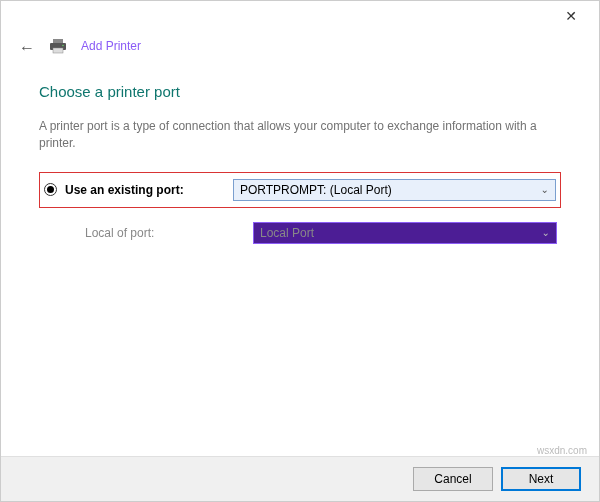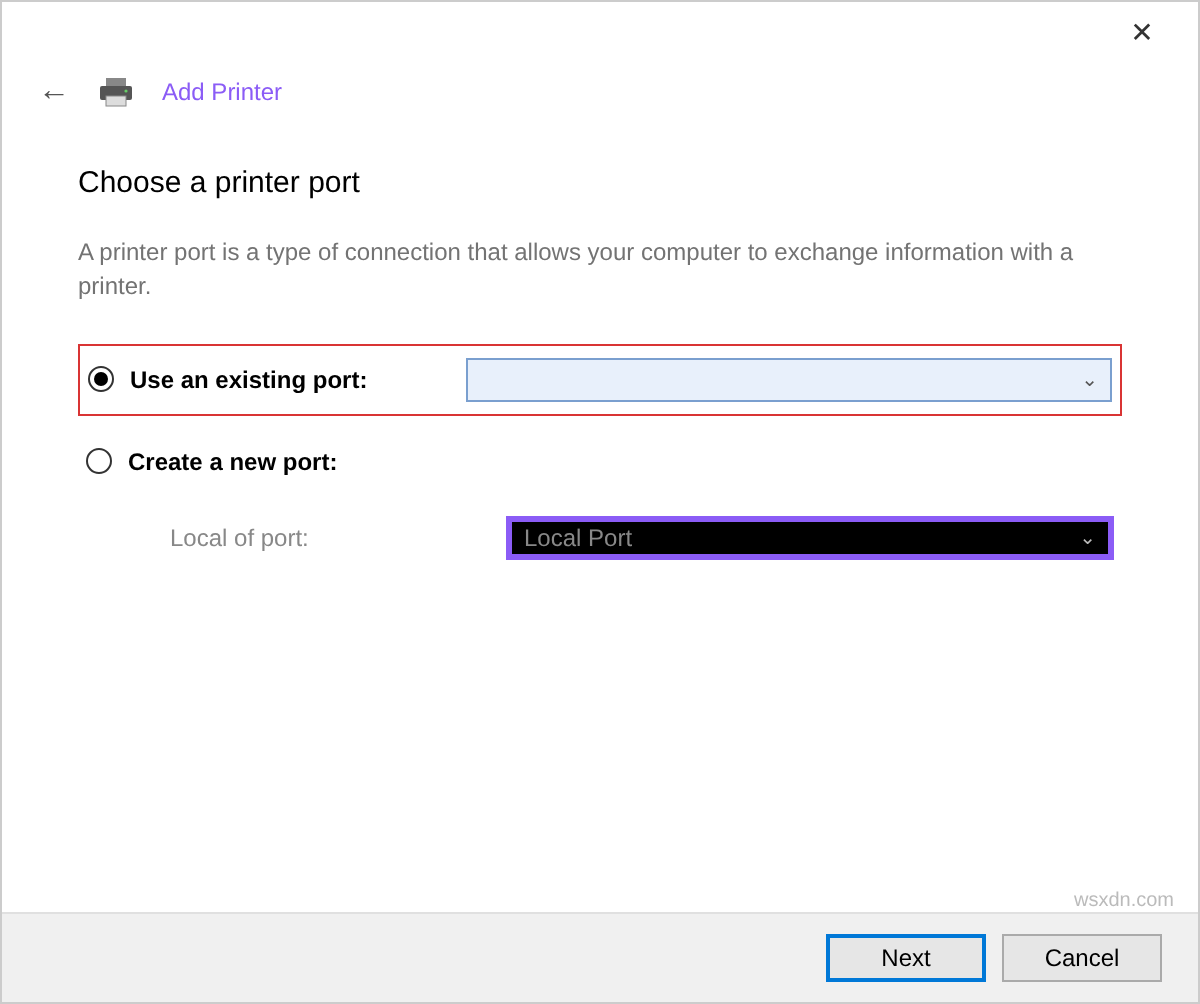--- a/index.html
+++ b/index.html
@@ -57,21 +57,21 @@
   }
   .wizard-title {
     font-size: 12px;
     color: #8b5cf6;
   }
   .content {
     padding: 18px 38px 0 38px;
     flex: 1;
   }
   .heading {
-    color: #000000;
+    color: #0f766e;
     font-size: 15px;
     font-weight: 400;
     margin-bottom: 18px;
   }
   .description {
     font-size: 12px;
     color: #737373;
     line-height: 1.4;
     margin-bottom: 20px;
   }
@@ -125,22 +125,22 @@
     background: #e8f0fb;
     display: flex;
     align-items: center;
     padding: 0 6px;
     font-size: 12px;
     color: #000;
     position: relative;
     cursor: pointer;
   }
   .combo.disabled {
-    background: #000000;
-    border: 3px solid #8b5cf6;
+    background: #4c1d95;
+    border: 1px solid #8b5cf6;
     color: #888;
     cursor: default;
   }
   .combo-chevron {
     position: absolute;
     right: 6px;
     font-size: 10px;
     color: #555;
   }
   .combo.disabled .combo-chevron {
@@ -212,40 +212,37 @@
   </div>
 
   <div class="content">
     <h1 class="heading">Choose a printer port</h1>
     <p class="description">A printer port is a type of connection that allows your computer to exchange information with a printer.</p>
 
     <div class="option-row highlighted">
       <span class="radio checked"></span>
       <span class="radio-label">Use an existing port:</span>
       <div class="combo">
+        <span>PORTPROMPT: (Local Port)</span>
         <span class="combo-chevron">⌄</span>
       </div>
     </div>
 
-    <div class="option-row">
-      <span class="radio"></span>
-      <span class="radio-label">Create a new port:</span>
-    </div>
 
     <div class="sub-row">
       <span class="sub-label">Local of port:</span>
       <div class="combo disabled">
         <span>Local Port</span>
         <span class="combo-chevron">⌄</span>
       </div>
     </div>
 
   </div>
 
   <div class="watermark">wsxdn.com</div>
 
   <div class="footer-sep"></div>
   <div class="footer">
+    <div class="btn">Cancel</div>
     <div class="btn primary">Next</div>
-    <div class="btn">Cancel</div>
   </div>
 
 </div>
 
 </body></html>

